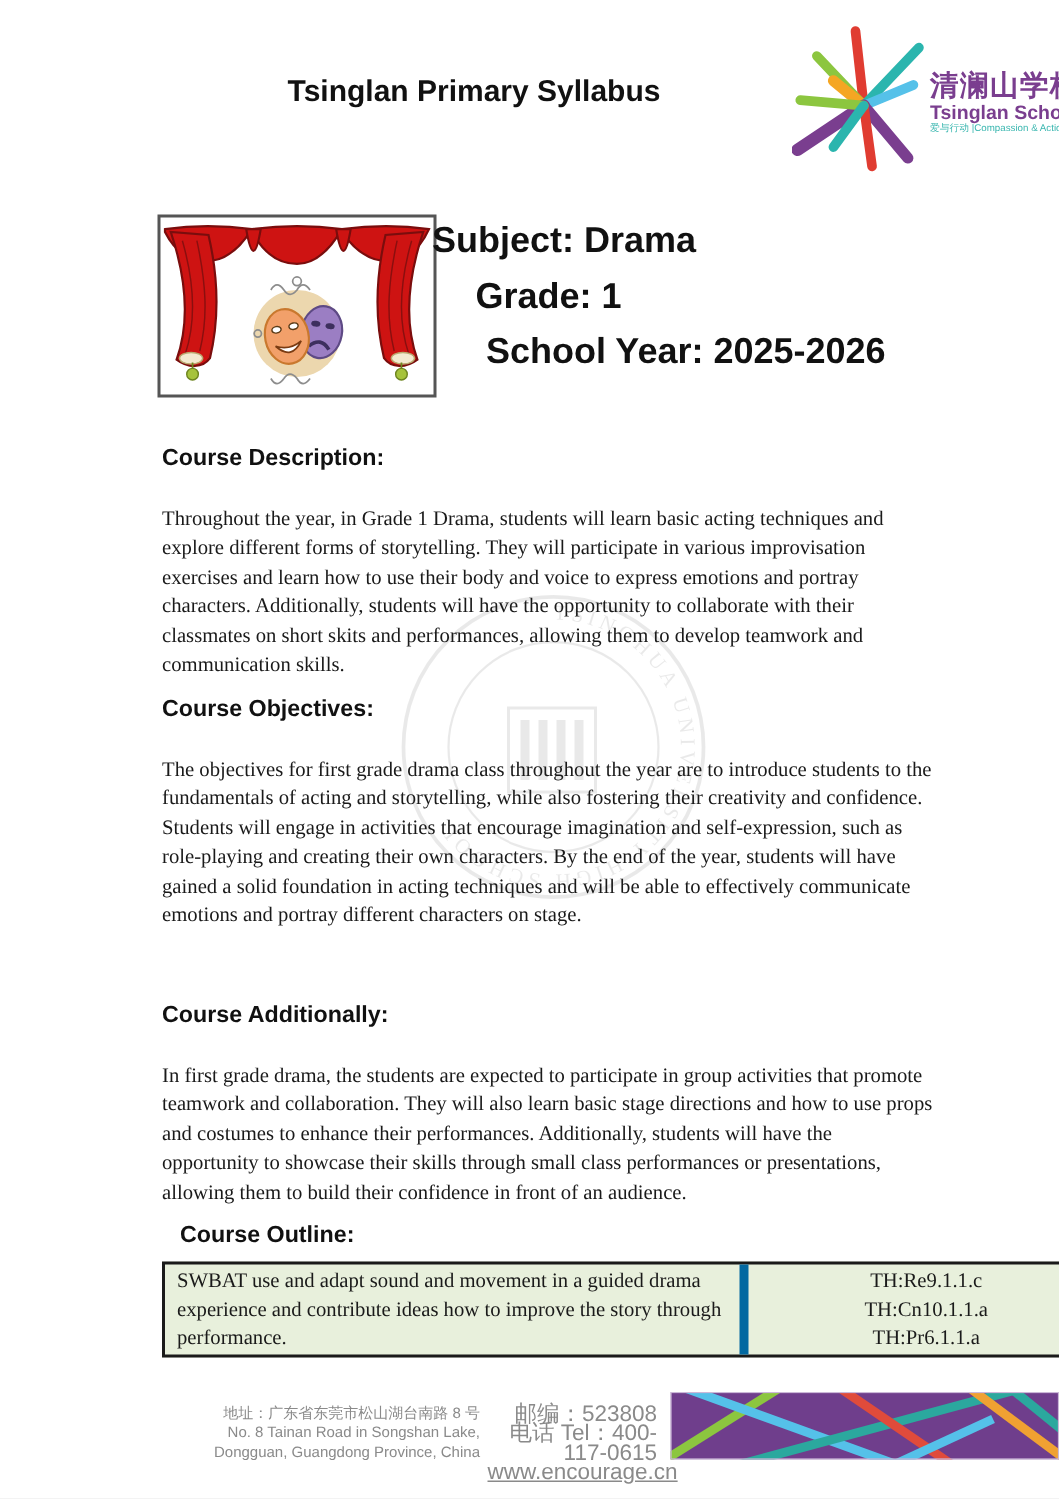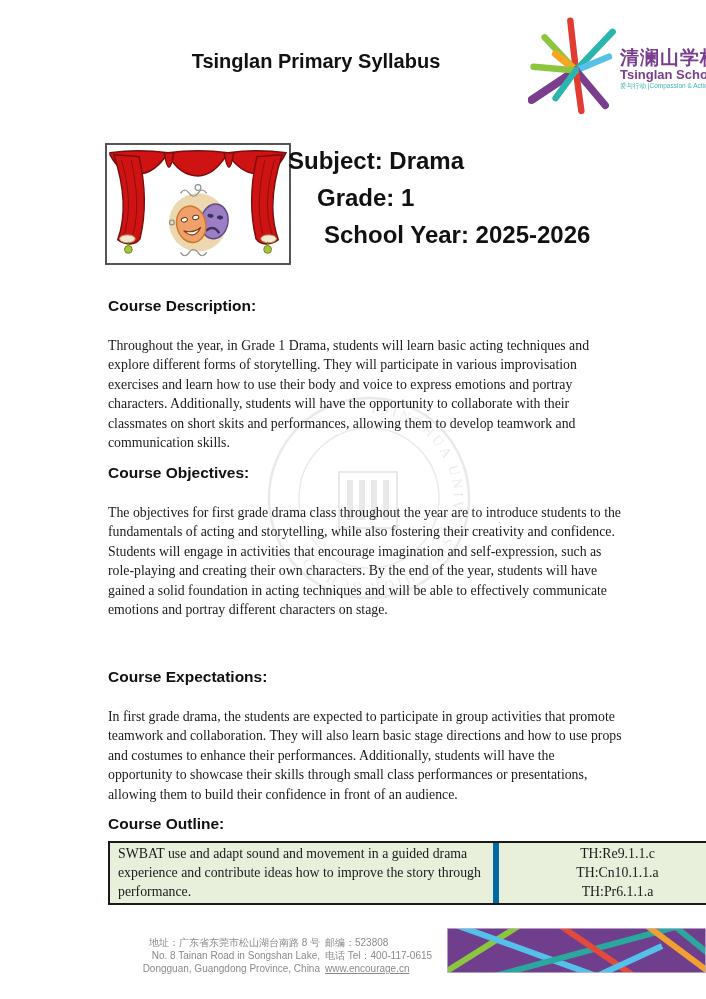--- a/index.html
+++ b/index.html
@@ -27,39 +27,39 @@
   .hdr-grade{left:317px;top:184px;}
   .hdr-year{left:324px;top:221px;}
 
   .sec-heading{position:absolute;left:108px;font-size:15.5px;font-weight:bold;color:#111;white-space:nowrap;}
   .sec-body{position:absolute;left:108px;width:514px;font-family:"Liberation Serif",serif;
             font-size:13.8px;line-height:19.5px;color:#1a1a1a;}
 
   .h-desc{top:297px;} .p-desc{top:322px;}
   .h-obj{top:464px;}  .p-obj{top:489px;}
   .h-exp{top:668px;}  .p-exp{top:693px;}
-  .h-out{top:815px;}
+  .h-out{top:815px;margin-left:12px;}
 
   .outline-table{position:absolute;left:108px;top:841px;right:0;
                  border:2px solid #1a1a1a;background:#E8F0DC;box-sizing:border-box;}
   .ot-row{display:flex;}
   .ot-cell{font-family:"Liberation Serif",serif;font-size:13.8px;line-height:18.8px;
            color:#1a1a1a;padding:2px 8px;box-sizing:border-box;}
   .ot-left{width:389px;border-right:6px solid #0369a1;}
   .ot-right{flex:1;text-align:center;padding-top:2px;}
 
   
   .watermark{position:absolute;left:263px;top:392px;width:212px;height:212px;
              opacity:0.12;pointer-events:none;}
 
   
   .footer-addr{position:absolute;left:100px;top:936px;width:220px;text-align:right;
                font-size:10px;line-height:13px;color:#8a8a8a;}
-  .footer-contact{position:absolute;left:325px;top:936px;width:113px;text-align:left;
-                  font-size:10px;line-height:13px;color:#8a8a8a;}
+  .footer-contact{position:absolute;left:325px;top:936px;width:113px;text-align:right;
+                  font-size:15px;line-height:13px;color:#8a8a8a;}
   .footer-contact a{color:#8a8a8a;text-decoration:underline;}
   .footer-banner{position:absolute;left:447px;top:928px;width:259px;height:45px;}
   .footer-banner svg{width:100%;height:100%;display:block;}
 </style>
 </head>
 <body>
 
 <div class="page">
 
   <div class="page-title">Tsinglan Primary Syllabus</div>
@@ -163,21 +163,21 @@
     </g>
     <rect x="76" y="80" width="58" height="56" fill="none" stroke="#555" stroke-width="2"></rect>
   </svg>
 
   <div class="sec-heading h-desc">Course Description:</div>
   <p class="sec-body p-desc">Throughout the year, in Grade 1 Drama, students will learn basic acting techniques and explore different forms of storytelling. They will participate in various improvisation exercises and learn how to use their body and voice to express emotions and portray characters. Additionally, students will have the opportunity to collaborate with their classmates on short skits and performances, allowing them to develop teamwork and communication skills.</p>
 
   <div class="sec-heading h-obj">Course Objectives:</div>
   <p class="sec-body p-obj">The objectives for first grade drama class throughout the year are to introduce students to the fundamentals of acting and storytelling, while also fostering their creativity and confidence. Students will engage in activities that encourage imagination and self-expression, such as role-playing and creating their own characters. By the end of the year, students will have gained a solid foundation in acting techniques and will be able to effectively communicate emotions and portray different characters on stage.</p>
 
-  <div class="sec-heading h-exp">Course Expectations:</div>
+  <div class="sec-heading h-exp">Course Additionally:</div>
   <p class="sec-body p-exp">In first grade drama, the students are expected to participate in group activities that promote teamwork and collaboration. They will also learn basic stage directions and how to use props and costumes to enhance their performances. Additionally, students will have the opportunity to showcase their skills through small class performances or presentations, allowing them to build their confidence in front of an audience.</p>
 
   <div class="sec-heading h-out">Course Outline:</div>
 
   <div class="outline-table">
     <div class="ot-row">
       <div class="ot-cell ot-left">SWBAT use and adapt sound and movement in a guided drama experience and contribute ideas how to improve the story through performance.</div>
       <div class="ot-cell ot-right">
         <div>TH:Re9.1.1.c</div>
         <div>TH:Cn10.1.1.a</div>

